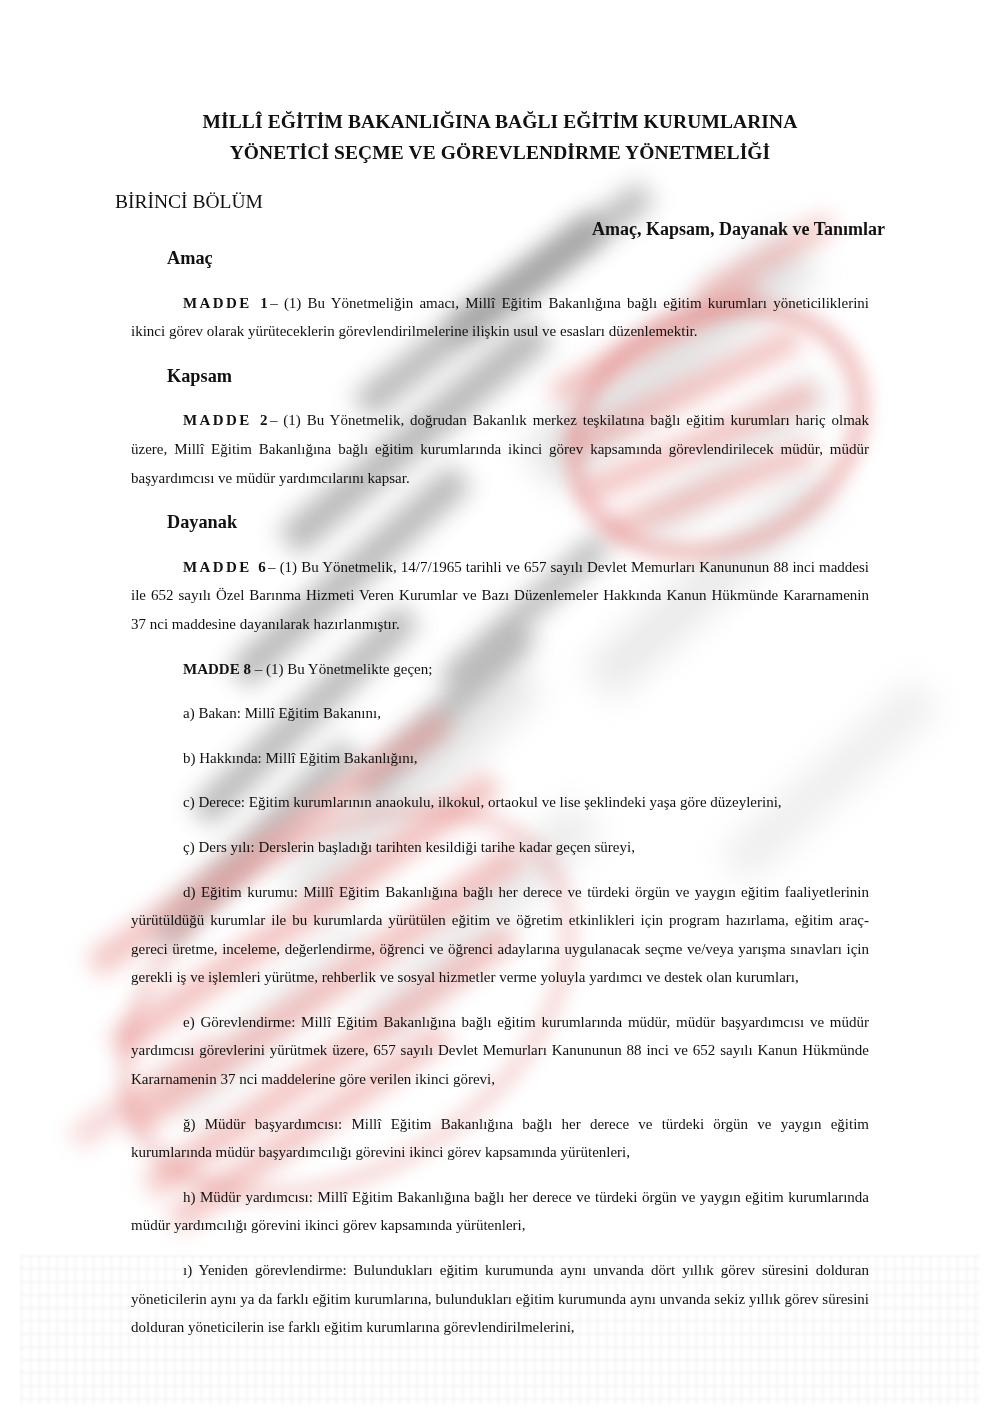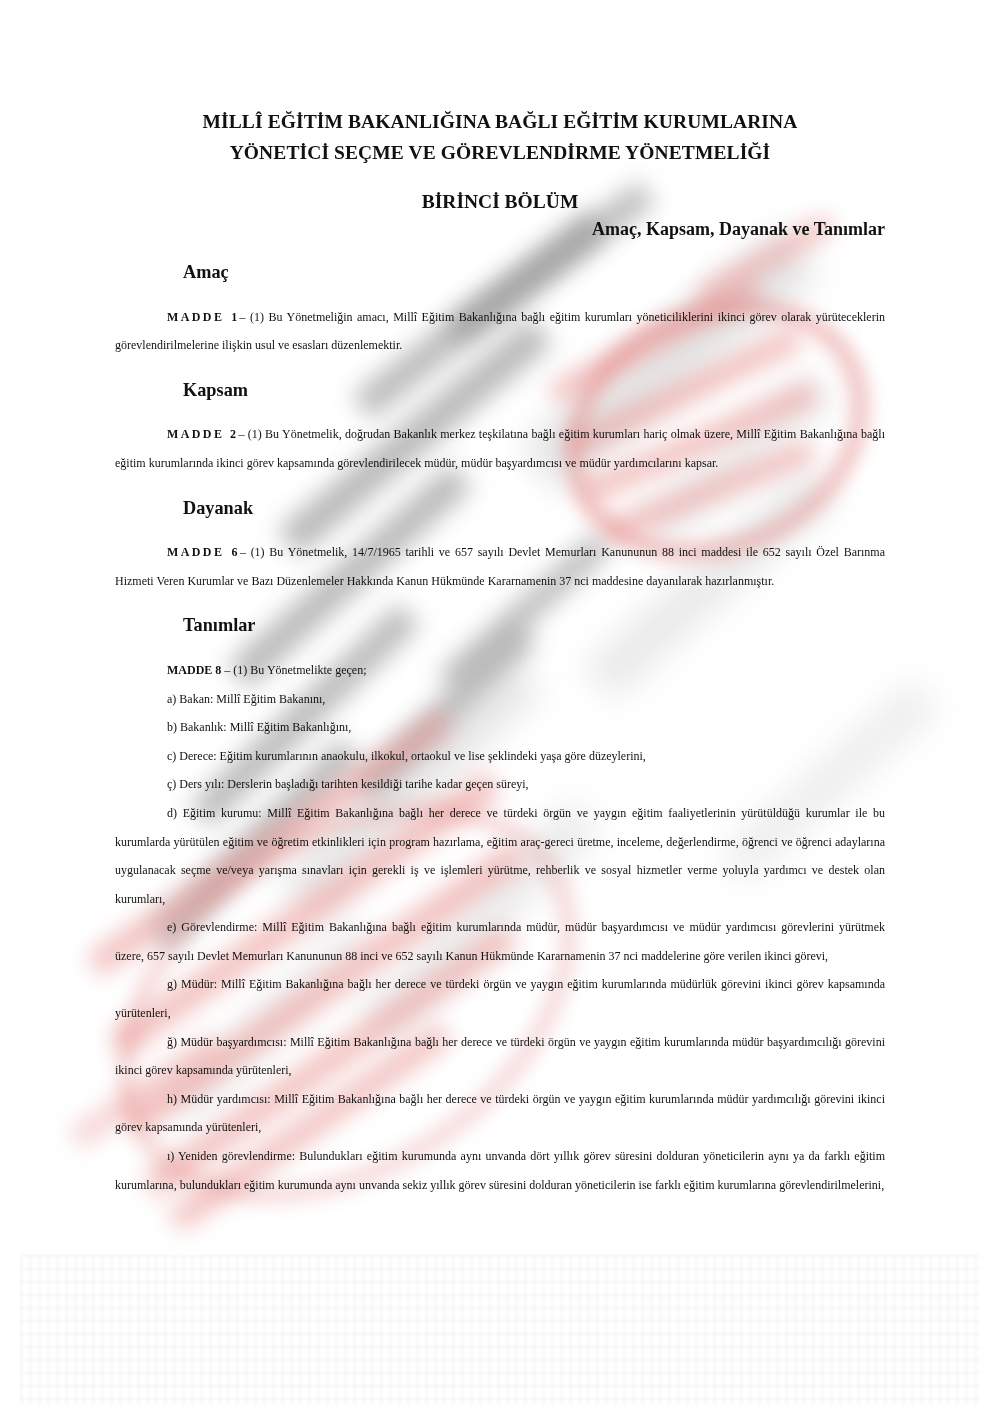--- a/index.html
+++ b/index.html
@@ -88,48 +88,48 @@
 
   .doc-title {
     text-align: center;
     font-weight: bold;
     font-size: 19.5px;
     line-height: 27px;
     letter-spacing: .1px;
     margin: 0 0 4px 0;
   }
   .section-head {
-    text-align: center;
-    font-weight: bold;
+    text-align: left;
+    font-weight: normal;
     font-size: 19.5px;
     line-height: 26px;
     margin: 23px 0 0 0;
   }
   .section-sub {
     text-align: right;
     font-weight: bold;
     font-size: 18px;
     line-height: 26px;
     margin: 1px 0 2px 0;
   }
 
   p.para {
-    margin: 0;
+    margin: 16px;
     text-align: justify;
     text-justify: inter-word;
-    font-size: 12px;
+    font-size: 15px;
     line-height: 28.6px;
     text-indent: 52px;
     hyphens: none;
   }
   p.para.last-line-left {
     text-align-last: left;
   }
   .subhead {
-    margin: 16px;
+    margin: 0;
     font-weight: bold;
     font-size: 18.3px;
     line-height: 28.6px;
     text-indent: 52px;
   }
   .madde {
     font-weight: bold;
     letter-spacing: 0;
   }
   .madde-spaced {
@@ -190,28 +190,26 @@
 
     <p class="subhead">Amaç</p>
     <p class="para"><span class="madde-spaced">MADDE 1</span><span class="dash">–</span> <span>(1) Bu Yönetmeliğin amacı, Millî Eğitim Bakanlığına bağlı eğitim kurumları yöneticiliklerini ikinci görev olarak yürüteceklerin görevlendirilmelerine ilişkin usul ve esasları düzenlemektir.</span></p>
 
     <p class="subhead">Kapsam</p>
     <p class="para"><span class="madde-spaced">MADDE 2</span><span class="dash">–</span> <span>(1) Bu Yönetmelik, doğrudan Bakanlık merkez teşkilatına bağlı eğitim kurumları hariç olmak üzere, Millî Eğitim Bakanlığına bağlı eğitim kurumlarında ikinci görev kapsamında görevlendirilecek müdür, müdür başyardımcısı ve müdür yardımcılarını kapsar.</span></p>
 
     <p class="subhead">Dayanak</p>
     <p class="para"><span class="madde-spaced">MADDE 6</span><span class="dash">–</span> <span>(1) Bu Yönetmelik, 14/7/1965 tarihli ve 657 sayılı Devlet Memurları Kanununun 88 inci maddesi ile 652 sayılı Özel Barınma Hizmeti Veren Kurumlar ve Bazı Düzenlemeler Hakkında Kanun Hükmünde Kararnamenin 37 nci maddesine dayanılarak hazırlanmıştır.</span></p>
 
-    <p class="subhead">Tanımlar</p>
     <p class="para last-line-left"><span class="madde">MADDE 8</span> <span class="dash">–</span> <span>(1) Bu Yönetmelikte geçen;</span></p>
 
     <p class="para last-line-left">a) Bakan: Millî Eğitim Bakanını,</p>
-    <p class="para last-line-left">b) Bakanlık: Millî Eğitim Bakanlığını,</p>
+    <p class="para last-line-left">b) Hakkında: Millî Eğitim Bakanlığını,</p>
     <p class="para">c) Derece: Eğitim kurumlarının anaokulu, ilkokul, ortaokul ve lise şeklindeki yaşa göre düzeylerini,</p>
     <p class="para last-line-left">ç) Ders yılı: Derslerin başladığı tarihten kesildiği tarihe kadar geçen süreyi,</p>
     <p class="para">d) Eğitim kurumu: Millî Eğitim Bakanlığına bağlı her derece ve türdeki örgün ve yaygın eğitim faaliyetlerinin yürütüldüğü kurumlar ile bu kurumlarda yürütülen eğitim ve öğretim etkinlikleri için program hazırlama, eğitim araç-gereci üretme, inceleme, değerlendirme, öğrenci ve öğrenci adaylarına uygulanacak seçme ve/veya yarışma sınavları için gerekli iş ve işlemleri yürütme, rehberlik ve sosyal hizmetler verme yoluyla yardımcı ve destek olan kurumları,</p>
     <p class="para">e) Görevlendirme: Millî Eğitim Bakanlığına bağlı eğitim kurumlarında müdür, müdür başyardımcısı ve müdür yardımcısı görevlerini yürütmek üzere, 657 sayılı Devlet Memurları Kanununun 88 inci ve 652 sayılı Kanun Hükmünde Kararnamenin 37 nci maddelerine göre verilen ikinci görevi,</p>
-    <p class="para">g) Müdür: Millî Eğitim Bakanlığına bağlı her derece ve türdeki örgün ve yaygın eğitim kurumlarında müdürlük görevini ikinci görev kapsamında yürütenleri,</p>
     <p class="para">ğ) Müdür başyardımcısı: Millî Eğitim Bakanlığına bağlı her derece ve türdeki örgün ve yaygın eğitim kurumlarında müdür başyardımcılığı görevini ikinci görev kapsamında yürütenleri,</p>
     <p class="para last-line-left">h) Müdür yardımcısı: Millî Eğitim Bakanlığına bağlı her derece ve türdeki örgün ve yaygın eğitim kurumlarında müdür yardımcılığı görevini ikinci görev kapsamında yürütenleri,</p>
     <p class="para">ı) Yeniden görevlendirme: Bulundukları eğitim kurumunda aynı unvanda dört yıllık görev süresini dolduran yöneticilerin aynı ya da farklı eğitim kurumlarına, bulundukları eğitim kurumunda aynı unvanda sekiz yıllık görev süresini dolduran yöneticilerin ise farklı eğitim kurumlarına görevlendirilmelerini,</p>
 
   </div>
 </div>
 
 </body></html>

